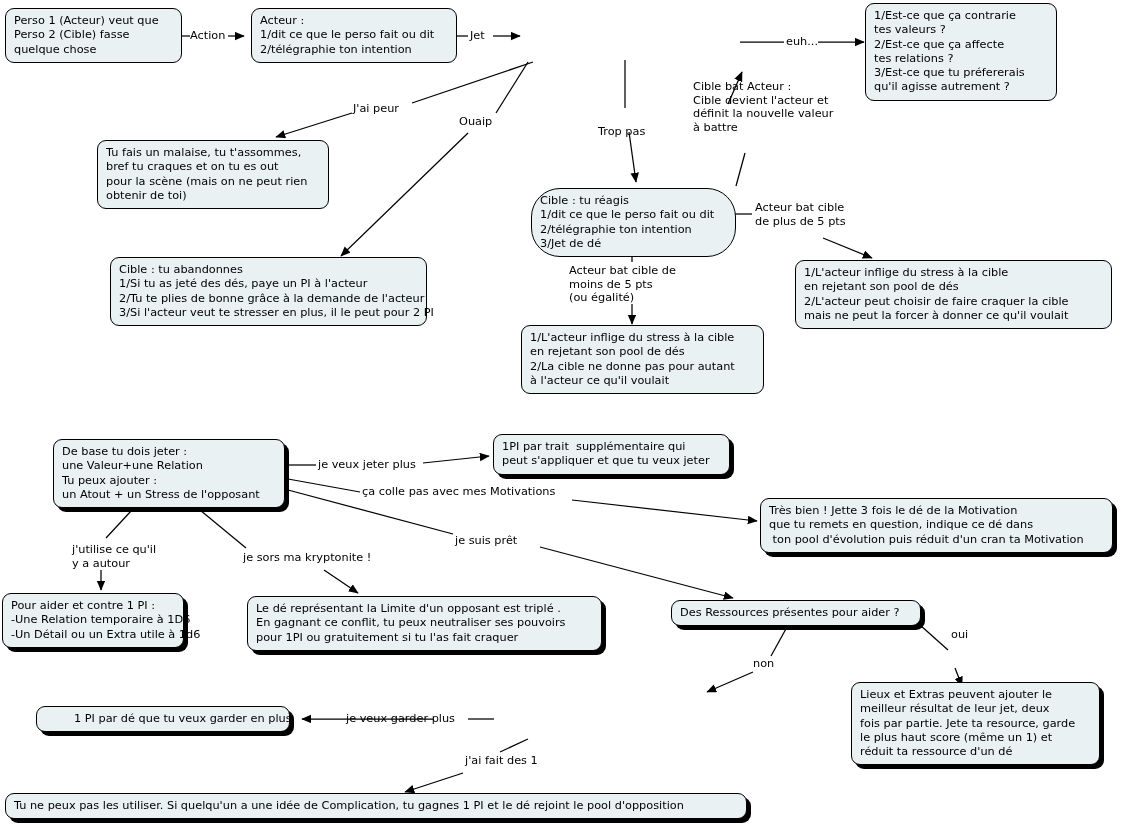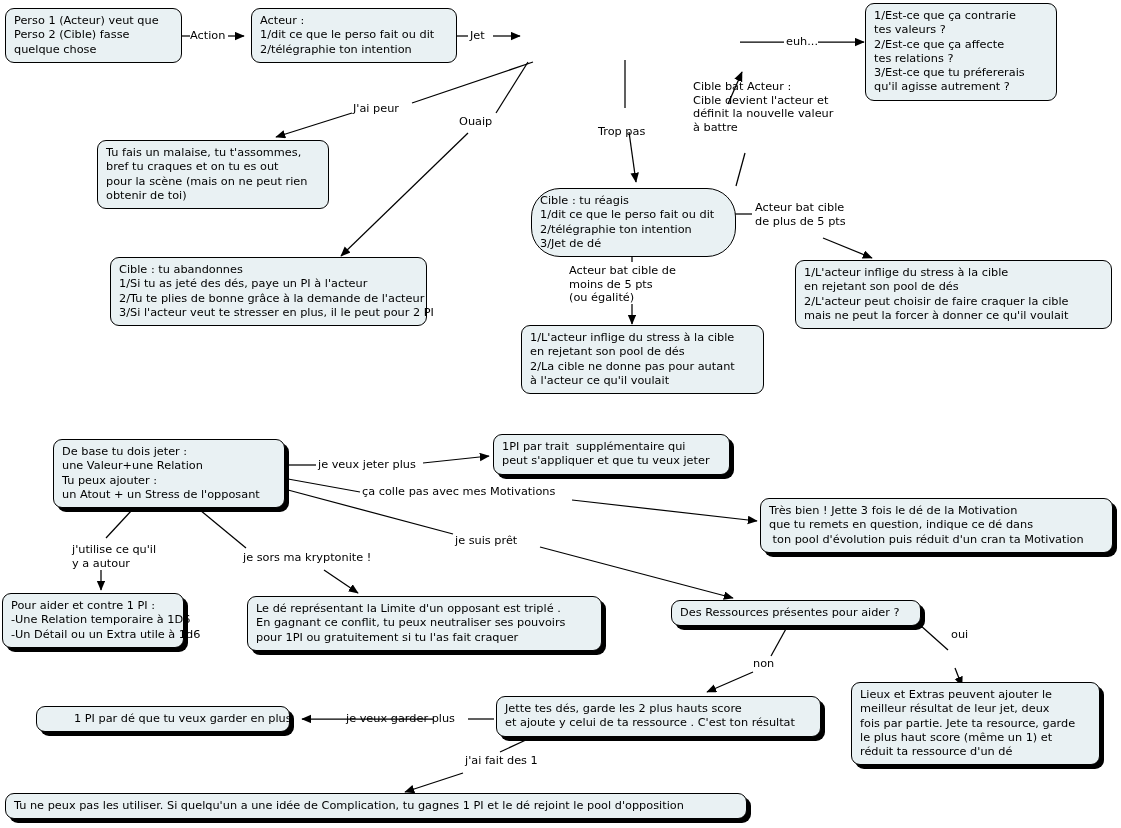--- a/index.html
+++ b/index.html
@@ -161,22 +161,20 @@
 pour 1PI ou gratuitement si tu l'as fait craquer</div>
 
   <div class="node sh" style="left:671px; top:600px; width:250px;">Des Ressources présentes pour aider ?</div>
 
   <div class="node sh" style="left:851px; top:682px; width:249px;">Lieux et Extras peuvent ajouter le
 meilleur résultat de leur jet, deux
 fois par partie. Jete ta resource, garde
 le plus haut score (même un 1) et
 réduit ta ressource d'un dé</div>
 
-  <div class="node sh" style="left:496px; top:696px; width:325px;">Jette tes dés, garde les 2 plus hauts score
-et ajoute y celui de ta ressource . C'est ton résultat</div>
 
   <div class="node sh" style="left:36px;  top:706px; width:254px;padding-left:37px;">1 PI par dé que tu veux garder en plus</div>
 
   <div class="node sh" style="left:5px;   top:793px; width:742px;">Tu ne peux pas les utiliser. Si quelqu'un a une idée de Complication, tu gagnes 1 PI et le dé rejoint le pool d'opposition</div>
 
   <div class="elabel" style="left:190px; top:29px;">Action</div>
 
   <div class="elabel" style="left:470px; top:29px;">Jet</div>
 
   <div class="elabel" style="left:786px; top:35px;">euh...</div>

